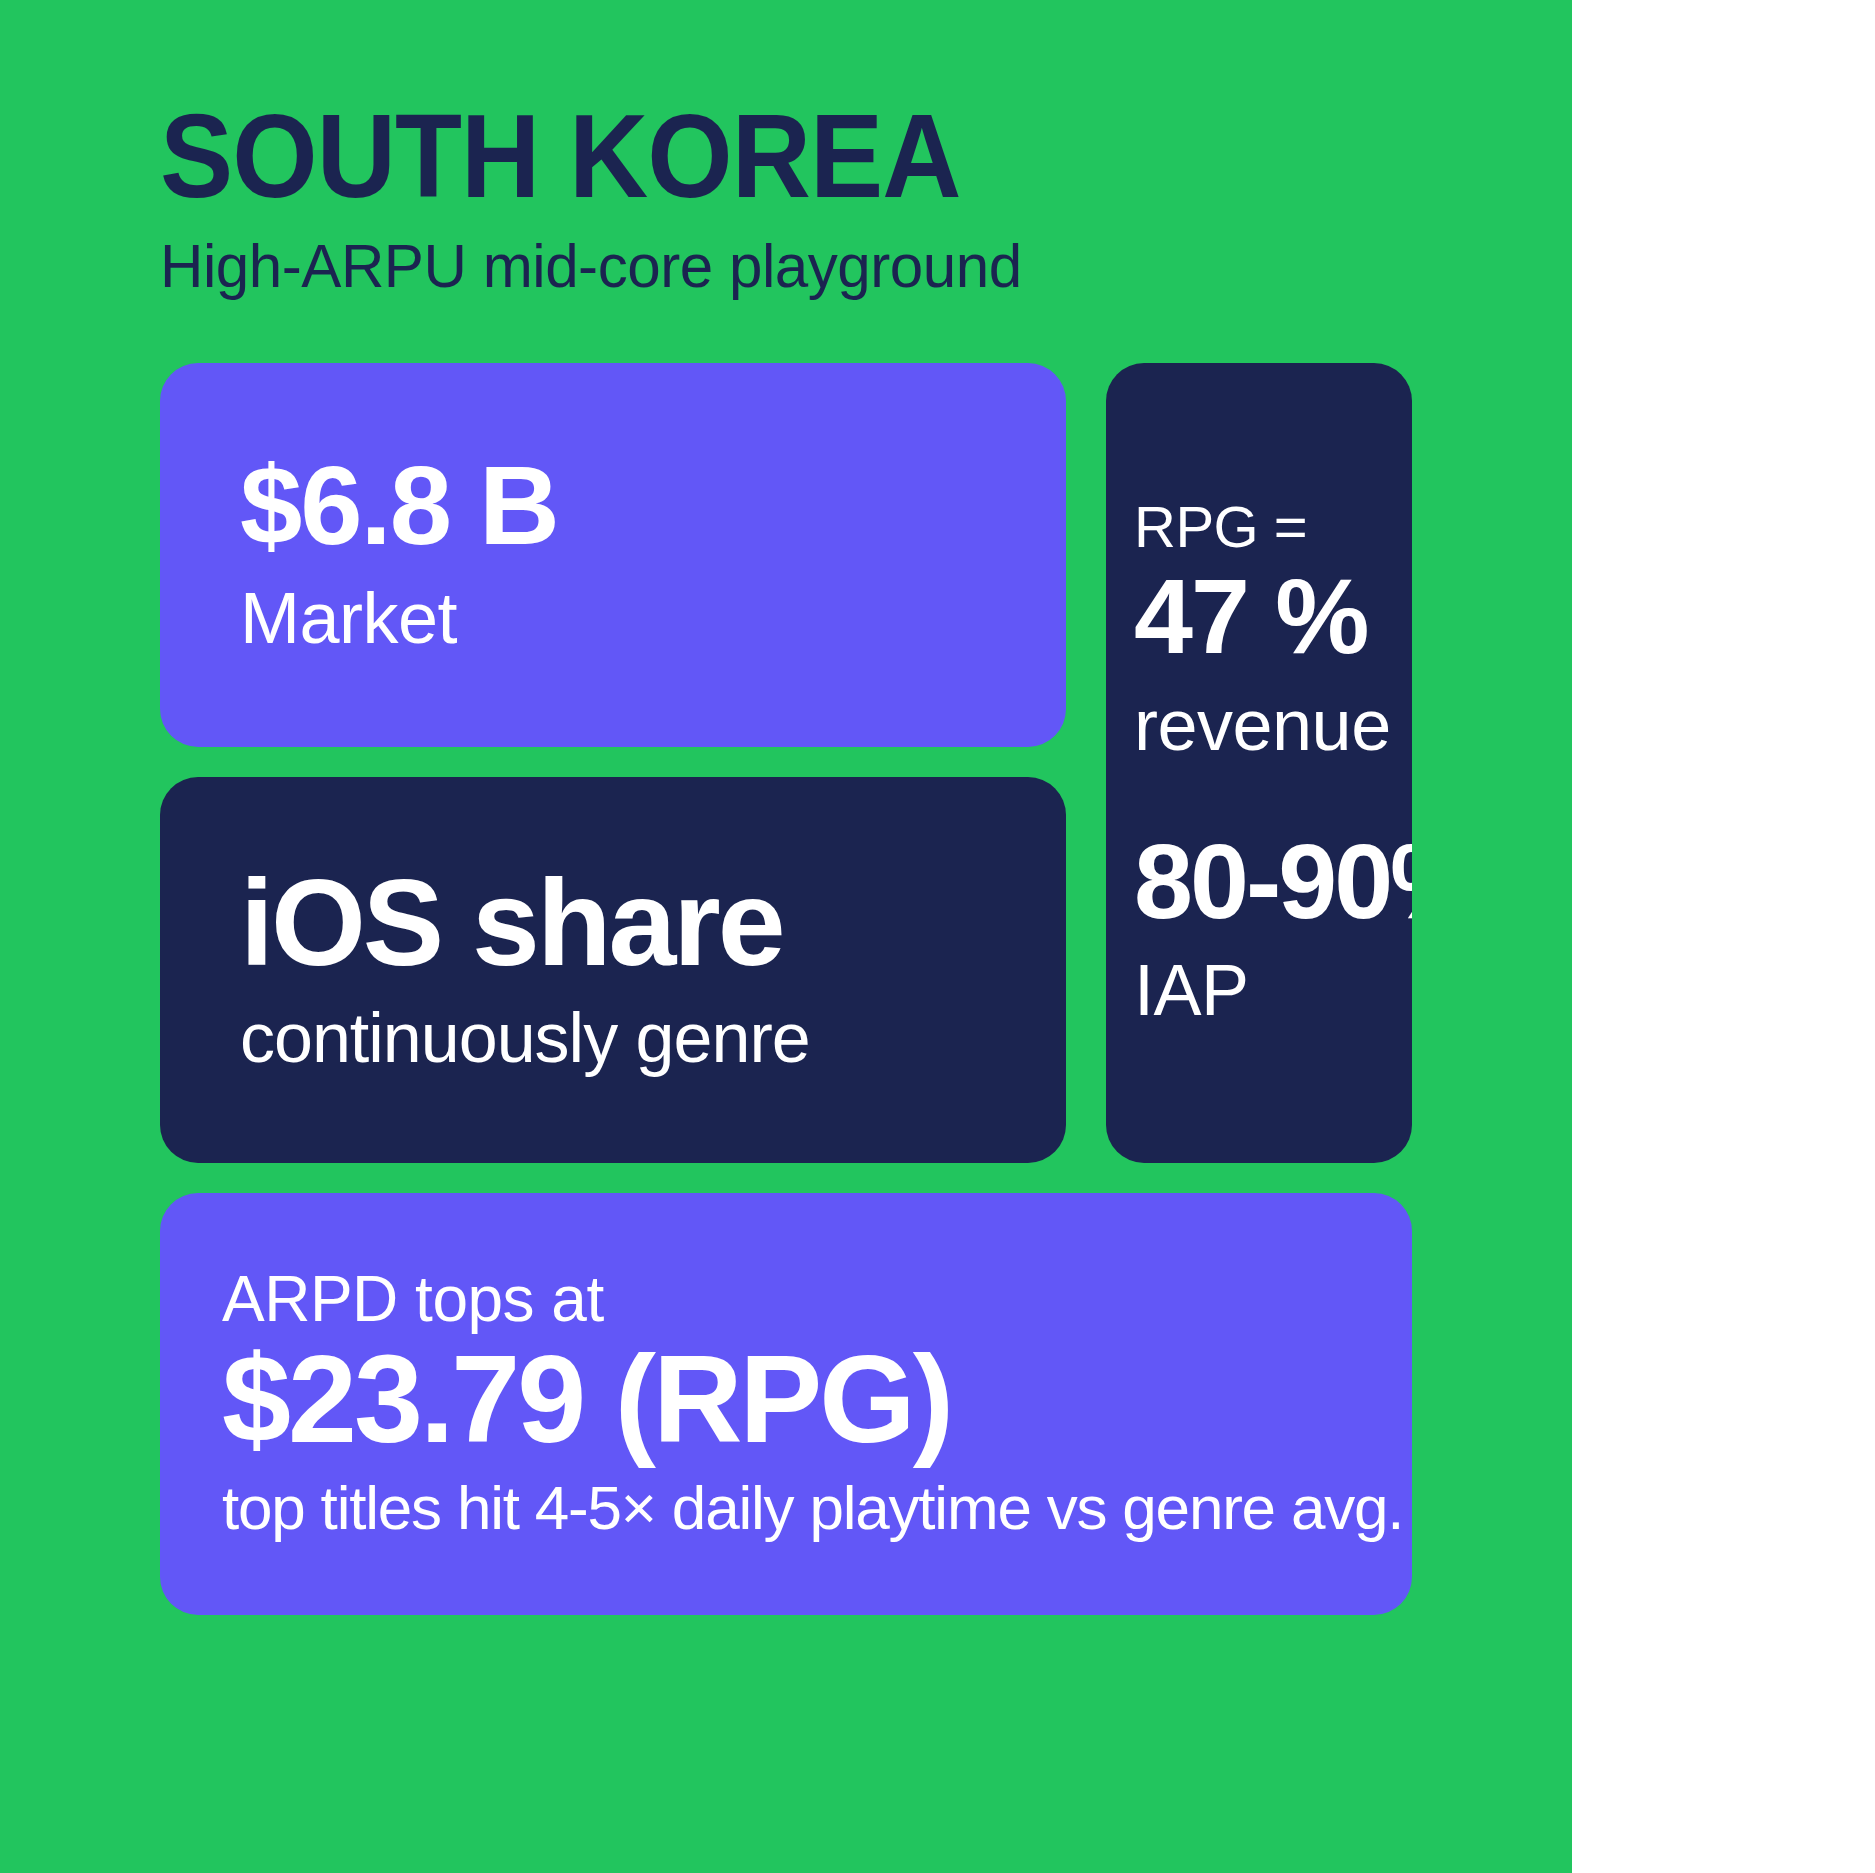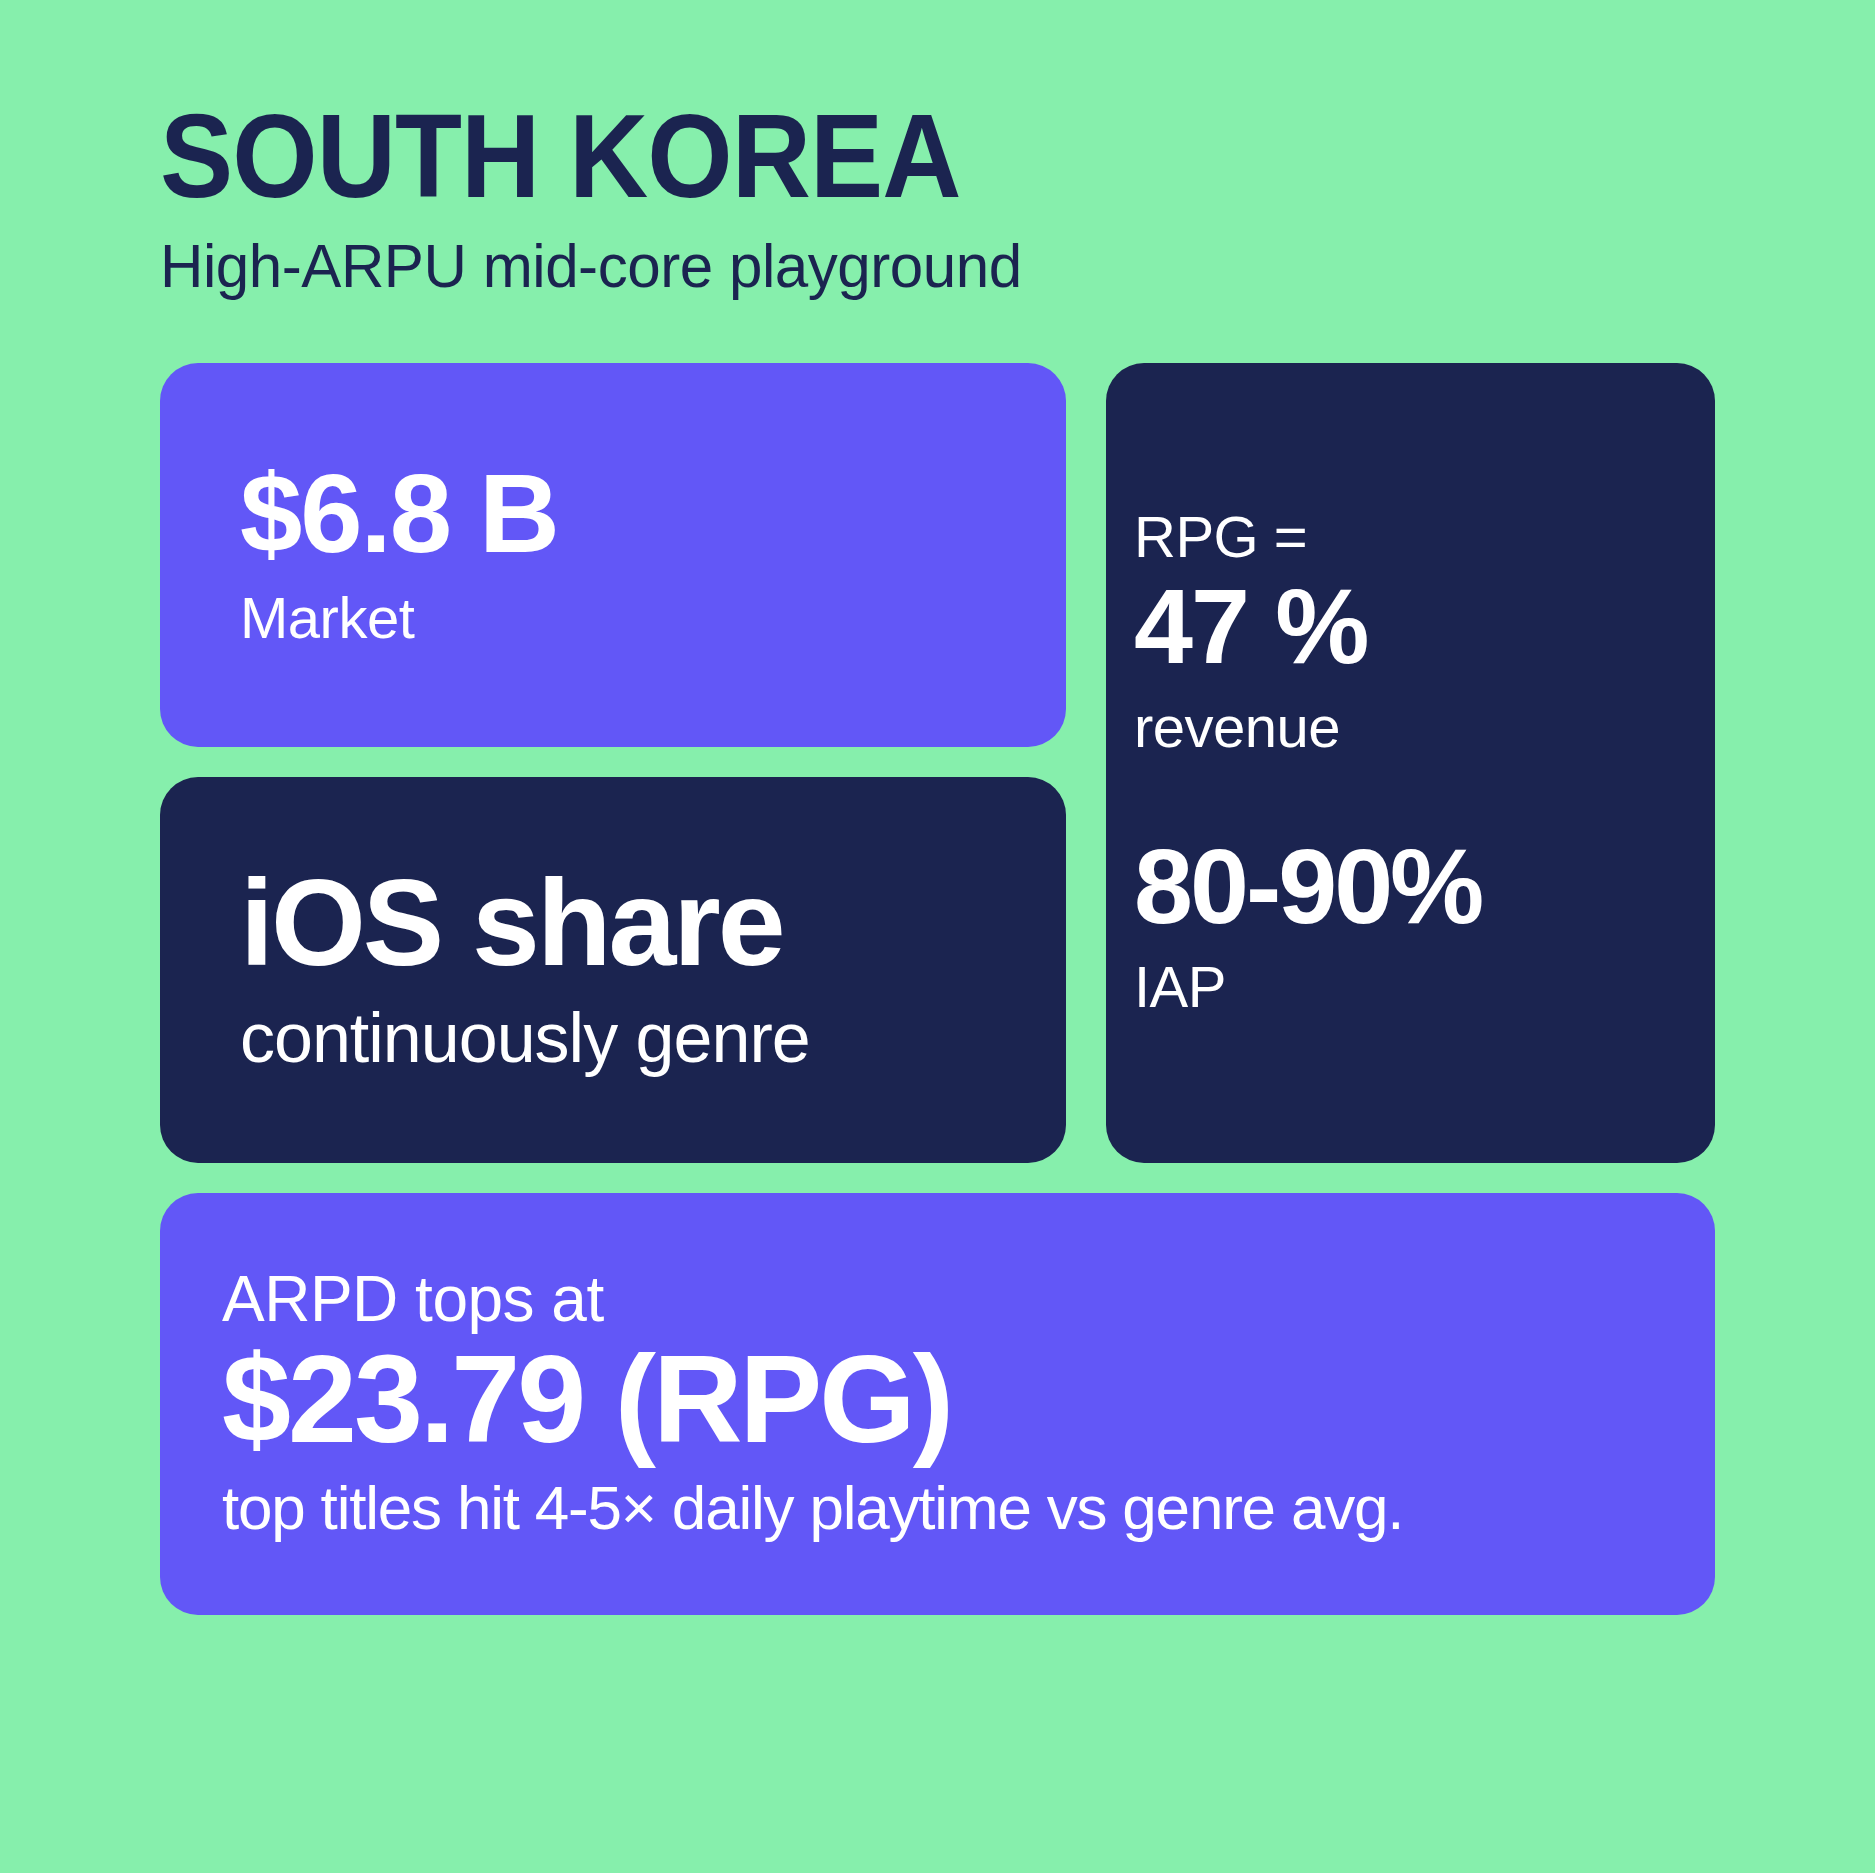--- a/index.html
+++ b/index.html
@@ -8,25 +8,25 @@
   }
   body {
     width: 1875px;
     height: 1873px;
     background: #ffffff;
     font-family: "Liberation Sans", sans-serif;
     overflow: hidden;
   }
   .page {
     position: relative;
-    width: 1875px;
+    width: 1572px;
     height: 1873px;
     box-sizing: border-box;
     padding: 96px 160px 110px 160px;
-    background: #86efac;
+    background: #22c55e;
   }
 
   
   .header {
     margin: 0 0 62px 0;
   }
   .page-title {
     font-family: "Liberation Sans", sans-serif;
     font-size: 118px;
     line-height: 1.02;
@@ -82,21 +82,21 @@
   
   .metric-huge {
     font-size: 112px;
     font-weight: 700;
     line-height: 1.0;
     letter-spacing: -2px;
     margin: 0;
     white-space: nowrap;
   }
   .metric-label {
-    font-size: 58px;
+    font-size: 72px;
     font-weight: 400;
     line-height: 1.12;
     letter-spacing: -0.5px;
     margin: 16px 0 0 0;
     white-space: nowrap;
   }
   .metric-eyebrow {
     font-size: 58px;
     font-weight: 400;
     line-height: 1.1;

